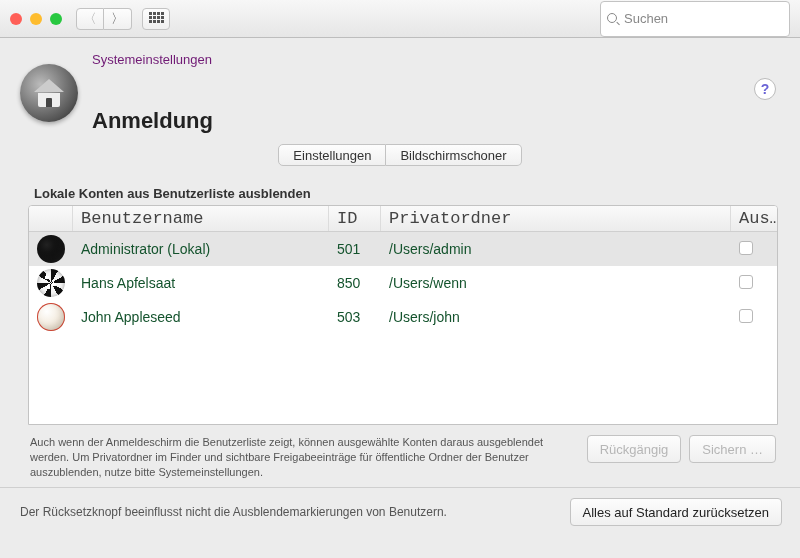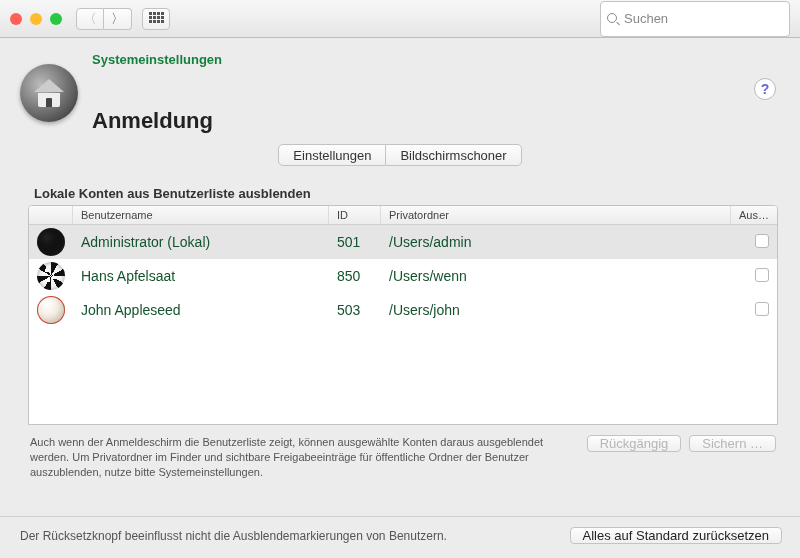--- a/index.html
+++ b/index.html
@@ -24,59 +24,59 @@
   .magnify::after { content:""; position:absolute; width:4px; height:1.3px; background:#888; bottom:0.5px; right:-0.5px; transform:rotate(45deg);}
 
   
   .header { display:flex; align-items:center; padding: 14px 24px 4px 20px; position:relative;}
   .appicon { width:58px; height:58px; border-radius:50%; background: radial-gradient(circle at 35% 35%, #bbb, #555 70%, #222); display:flex; align-items:center; justify-content:center; box-shadow: 0 2px 4px rgba(0,0,0,.3);}
   .house { position:relative; width:30px; height:28px;}
   .house::before { content:""; position:absolute; left:4px; bottom:0; width:22px; height:14px; background:#eee; border-radius:0 0 2px 2px;}
   .house::after { content:""; position:absolute; left:0; top:0; width:0; height:0; border-left:15px solid transparent; border-right:15px solid transparent; border-bottom:13px solid #ccc;}
   .door { position:absolute; left:12px; bottom:0; width:6px; height:9px; background:#444; border-radius:1px 1px 0 0; z-index:1;}
   .htxt { margin-left: 14px; }
-  .breadcrumb { font-size: 13px; color:#15803d; margin-bottom:2px;font-weight:bold;}
+  .breadcrumb { font-size: 13px; color:#701a75; margin-bottom:2px;}
   .title { font-size: 22px; font-weight:600; color:#222;margin-top:41px;}
   .help { position:absolute; right:24px; top:40px; width:22px; height:22px; border:1.5px solid #bbb; border-radius:50%; display:flex; align-items:center; justify-content:center; color:#6a63d6; font-weight:600; background:#fff; font-size:14px;}
 
   
   .tabs { display:flex; justify-content:center; margin-top:6px;}
   .tab { height:22px; padding:0 14px; display:flex; align-items:center; border:1px solid #c3c3c3; background:linear-gradient(#fdfdfd,#f0f0f0); font-size:13px; }
   .tab:first-child{ border-radius:5px 0 0 5px;}
   .tab:last-child { border-radius:0 5px 5px 0;}
   .tab + .tab { border-left:0;}
   .tab.active { background: linear-gradient(#4aa0ff,#1e7cf0); color:#fff; border-color:#1e7cf0;}
 
   
   .panel { margin: 16px 22px 0 22px; flex:1 0 auto;padding-left:6px; }
   .section-label { font-weight:600; font-size:13px; margin: 4px 0 4px 6px;}
   .tablewrap { border:1px solid #c3c3c3; background:#fff; border-radius:4px 4px 0 0; height: 220px; overflow:hidden;}
-  .thead { display:flex; background:linear-gradient(#fafafa,#ececec); border-bottom:1px solid #cfcfcf; font-size:11px; color:#444;}
+  .thead { display:flex; background:linear-gradient(#fafafa,#ececec); border-bottom:1px solid #cfcfcf; font-size:17px; color:#444;font-family:Liberation Mono, monospace;}
   .th, .td { padding: 3px 8px; border-right:1px solid #dcdcdc;}
   .th:last-child, .td:last-child { border-right:0;}
   .col-icon { width:44px; flex:0 0 44px;}
   .col-name { width:256px; flex:0 0 256px;}
   .col-id   { width:52px; flex:0 0 52px;}
   .col-home { flex:1;}
-  .col-hide { width:46px; flex:0 0 46px; text-align:right;}
+  .col-hide { width:46px; flex:0 0 46px; text-align:left;}
   .row { display:flex; align-items:center; height:34px; font-size:14px; color:#14532d;}
   .row.selected { background:#e5e5e5;}
   .row .col-icon { display:flex; align-items:center; justify-content:center;}
   .ball { width:28px; height:28px; border-radius:50%; }
   .td { border-right:0; }
   .chk { width:14px; height:14px; border:1px solid #b8b8b8; border-radius:3px; background:#fff; display:inline-block;}
 
   
   .belowrow { display:flex; padding: 10px 2px 0 2px; gap: 8px;}
   .note { font-size:11px; color:#555; line-height:1.35; flex:1;}
-  .macbtn { height:17px; padding: 0 12px; border:1px solid #c3c3c3; border-radius:4px; background:linear-gradient(#fdfdfd,#f0f0f0); font-size:13px; color:#222; display:flex; align-items:center;}
+  .macbtn { height:28px; padding: 0 12px; border:1px solid #c3c3c3; border-radius:4px; background:linear-gradient(#fdfdfd,#f0f0f0); font-size:13px; color:#222; display:flex; align-items:center;}
   .macbtn.disabled { color:#b6b6b6;}
 
   
-  .footer { margin-top:auto; border-top:1px solid #cfcfcf; padding: 10px 18px 14px 20px; display:flex; align-items:center; background:#ececec;text-align:right;}
+  .footer { margin-top:auto; border-top:1px solid #cfcfcf; padding: 10px 18px 32px 20px; display:flex; align-items:center; background:#ececec;text-align:right;}
   .footer .note2 { font-size:12px; color:#555;}
   .footer .macbtn { margin-left:auto;}
 </style>
 </head>
 <body>
 
 <div class="titlebar">
   <div class="traffic">
     <div class="tl" style="background:#ff5f57"></div>
     <div class="tl" style="background:#febc2e"></div>

